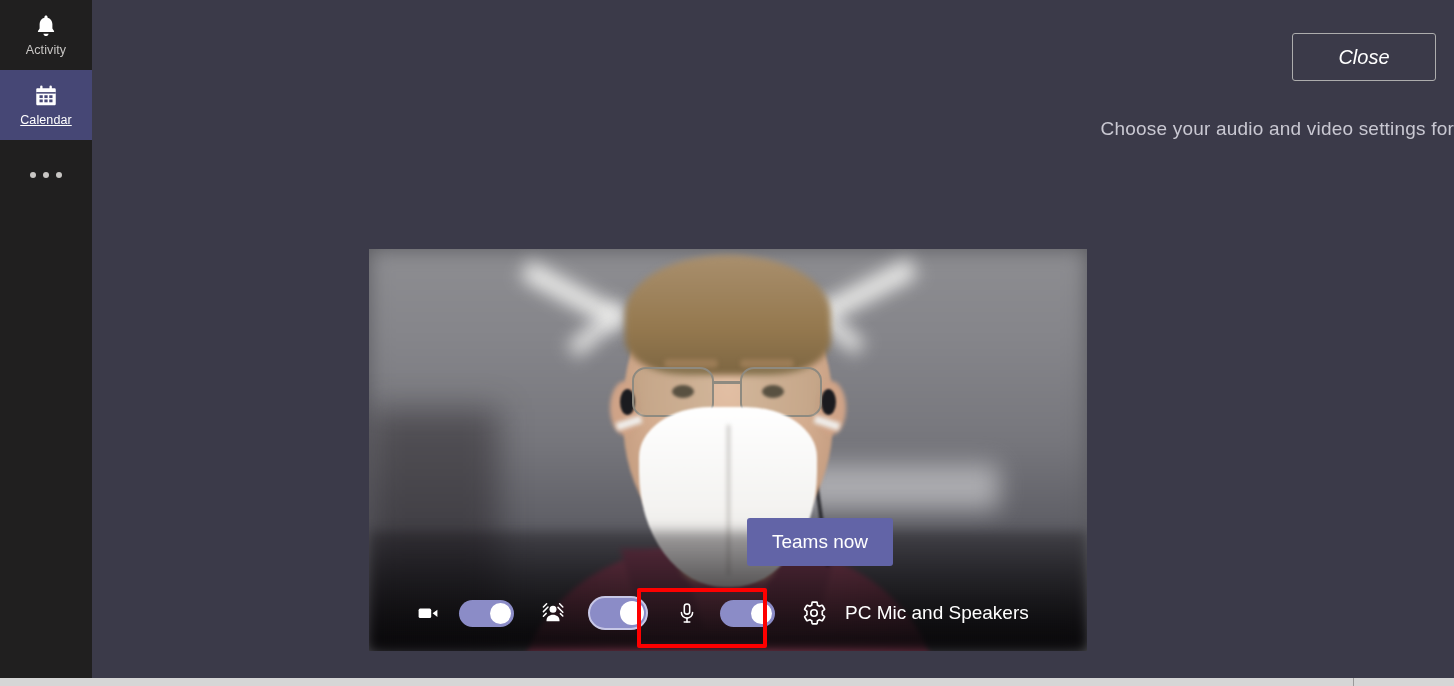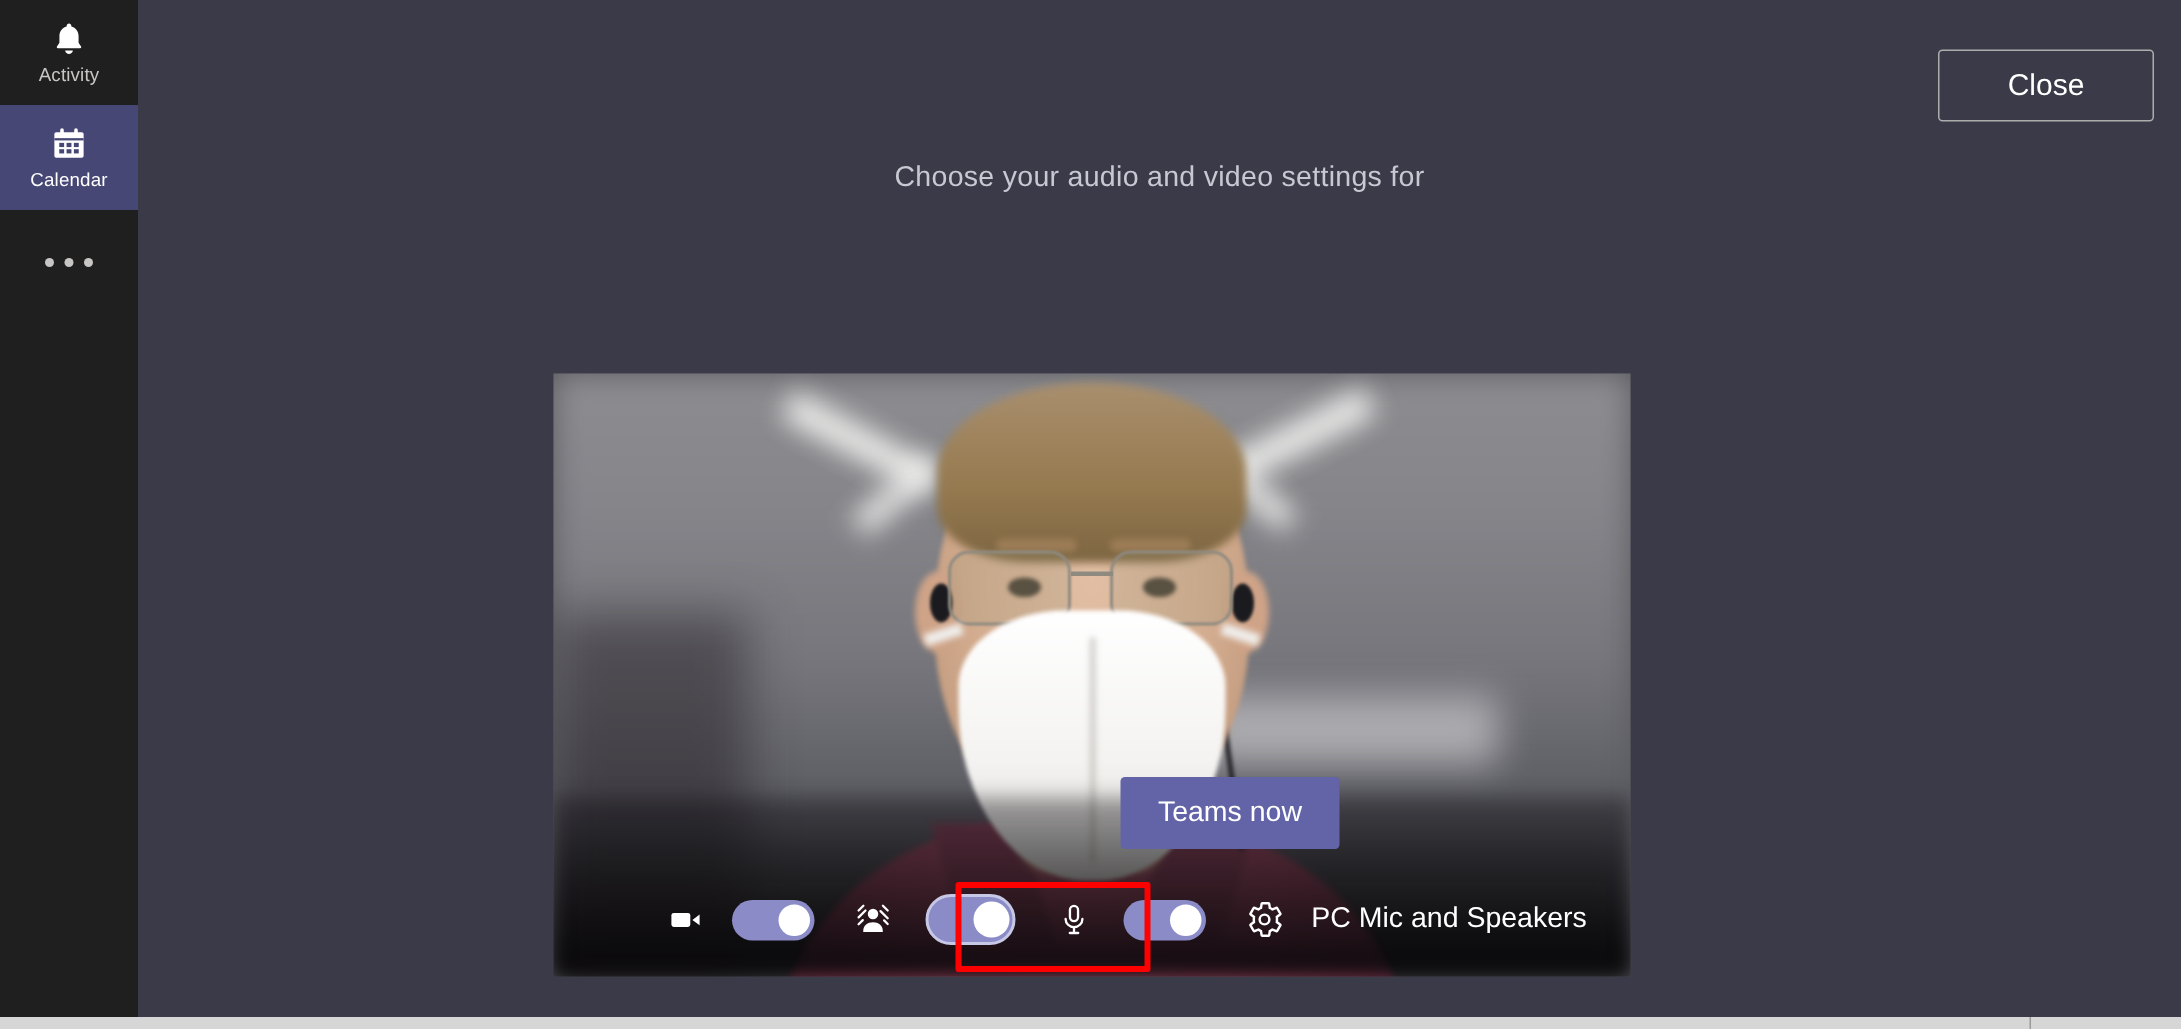--- a/index.html
+++ b/index.html
@@ -26,21 +26,21 @@
   }
   .rail-item {
     width: 92px; height: 70px;
     display: flex; flex-direction: column;
     align-items: center; justify-content: center;
     gap: 4px;
     color: #c8c6c4;
     cursor: pointer;
     user-select: none;
   }
-  .rail-item.active { background: #464775; color: #ffffff; }
+  .rail-item.active { background: #464775; color: #ffffff; text-decoration: underline; }
   .rail-item .rail-label { font-size: 12.5px; line-height: 14px; letter-spacing: .1px; }
   .rail-icon { width: 26px; height: 26px; display: block; }
   .rail-icon svg { width: 26px; height: 26px; display: block; }
   .rail-spacer { flex: 1 1 auto; }
   .rail-dots { height: 70px; display: flex; align-items: center; justify-content: center; gap: 7px; cursor: pointer; }
   .rail-dots i { width: 6px; height: 6px; border-radius: 50%; background: #c8c6c4; display: block; }
 
   
   #stage {
     position: absolute; left: 92px; top: 0;
@@ -50,25 +50,26 @@
   #close-btn {
     position: absolute; right: 18px; top: 33px;
     width: 144px; height: 48px;
     background: transparent;
     border: 1px solid #adadad;
     border-radius: 3px;
     color: #ffffff;
     font-family: "Liberation Sans", sans-serif;
     font-size: 20px;
     cursor: pointer;
+    font-style: italic;
   }
 
   #prompt {
-    position: absolute; left: 0; right: 0; top: 108px;
-    text-align: center;
+    position: absolute; left: 0; right: 0; top: 118px;
+    text-align: right;
     color: #c9c8d2;
     font-size: 19px;
     letter-spacing: .2px;
   }
 
   #meeting-title-box {
     position: absolute;
     left: 315px; top: 139px;
     width: 641px; height: 56px;
     background: #2e2d38;
@@ -239,21 +240,20 @@
 
   
   #controls {
     position: absolute;
     left: 0; bottom: 0;
     width: 718px; height: 76px;
     display: flex; align-items: center;
     padding-left: 46px;
     gap: 0;
     z-index: 5;
-    justify-content: center;
   }
   .ctl-group { display: flex; align-items: center; }
   .ctl-icon { width: 26px; height: 26px; display: flex; align-items: center; justify-content: center; }
   .ctl-icon svg { display: block; }
 
   .toggle {
     width: 55px; height: 27px;
     background: #8b8cc7;
     border-radius: 14px;
     position: relative;

